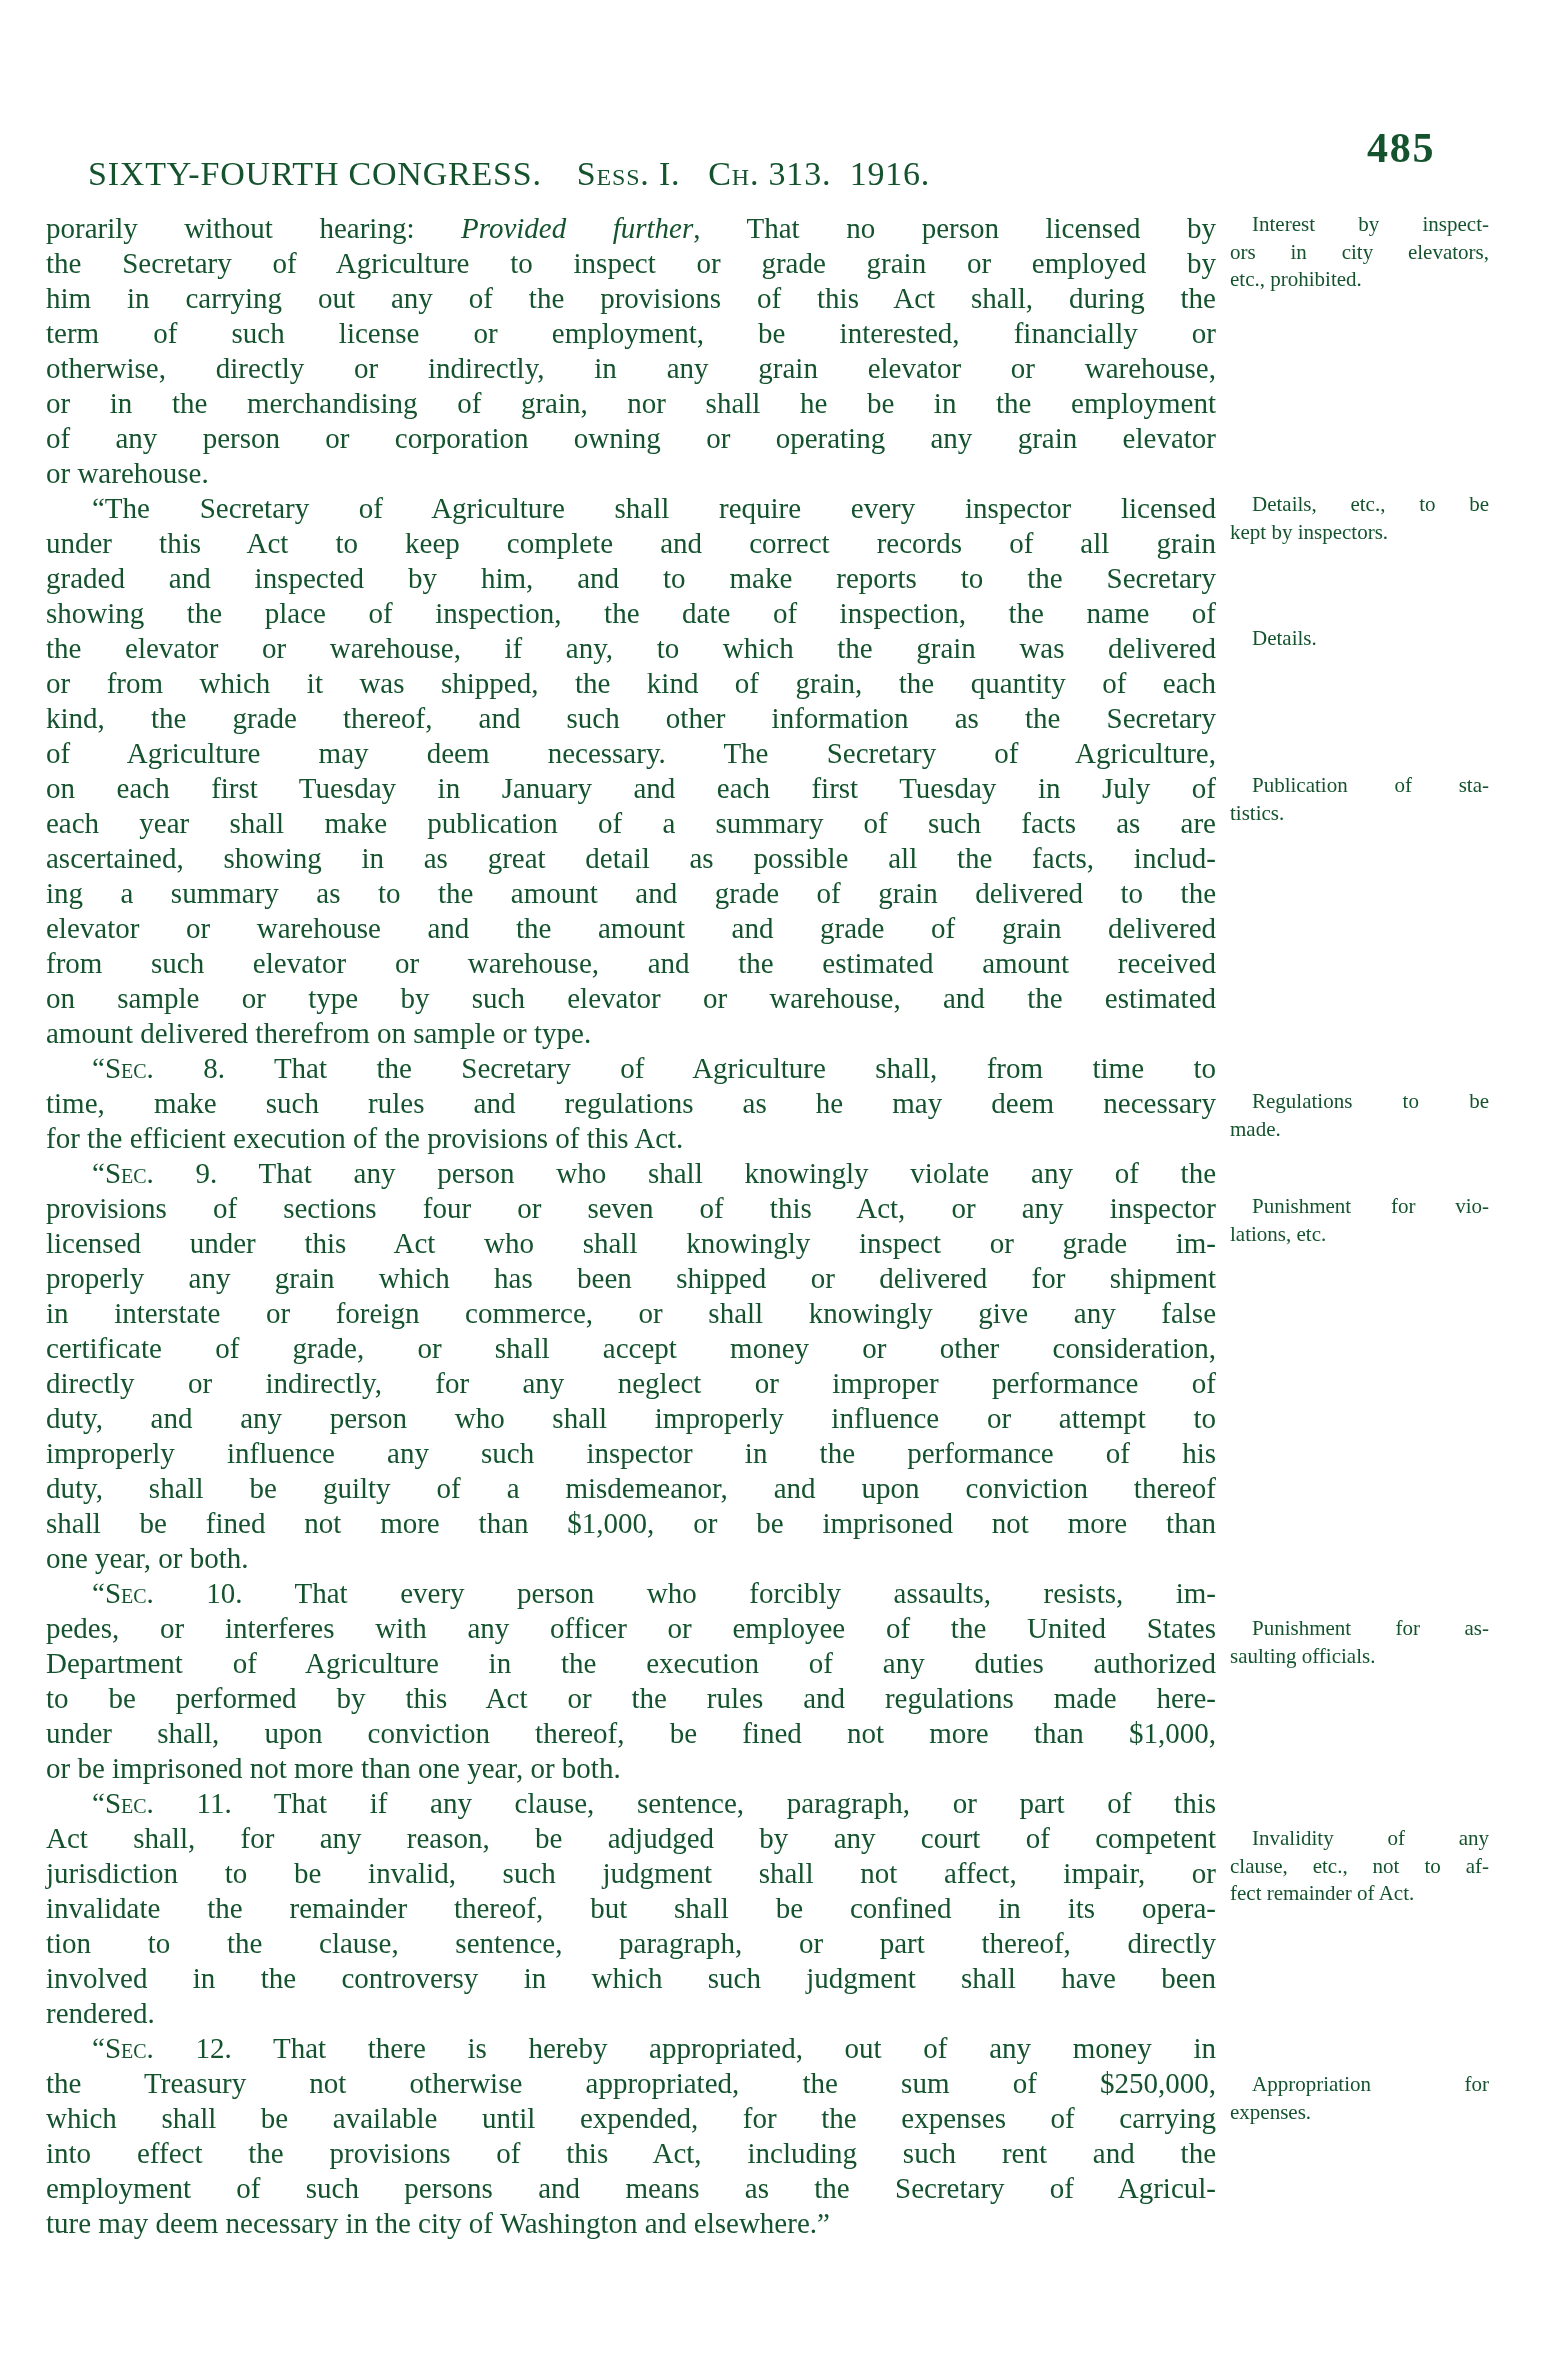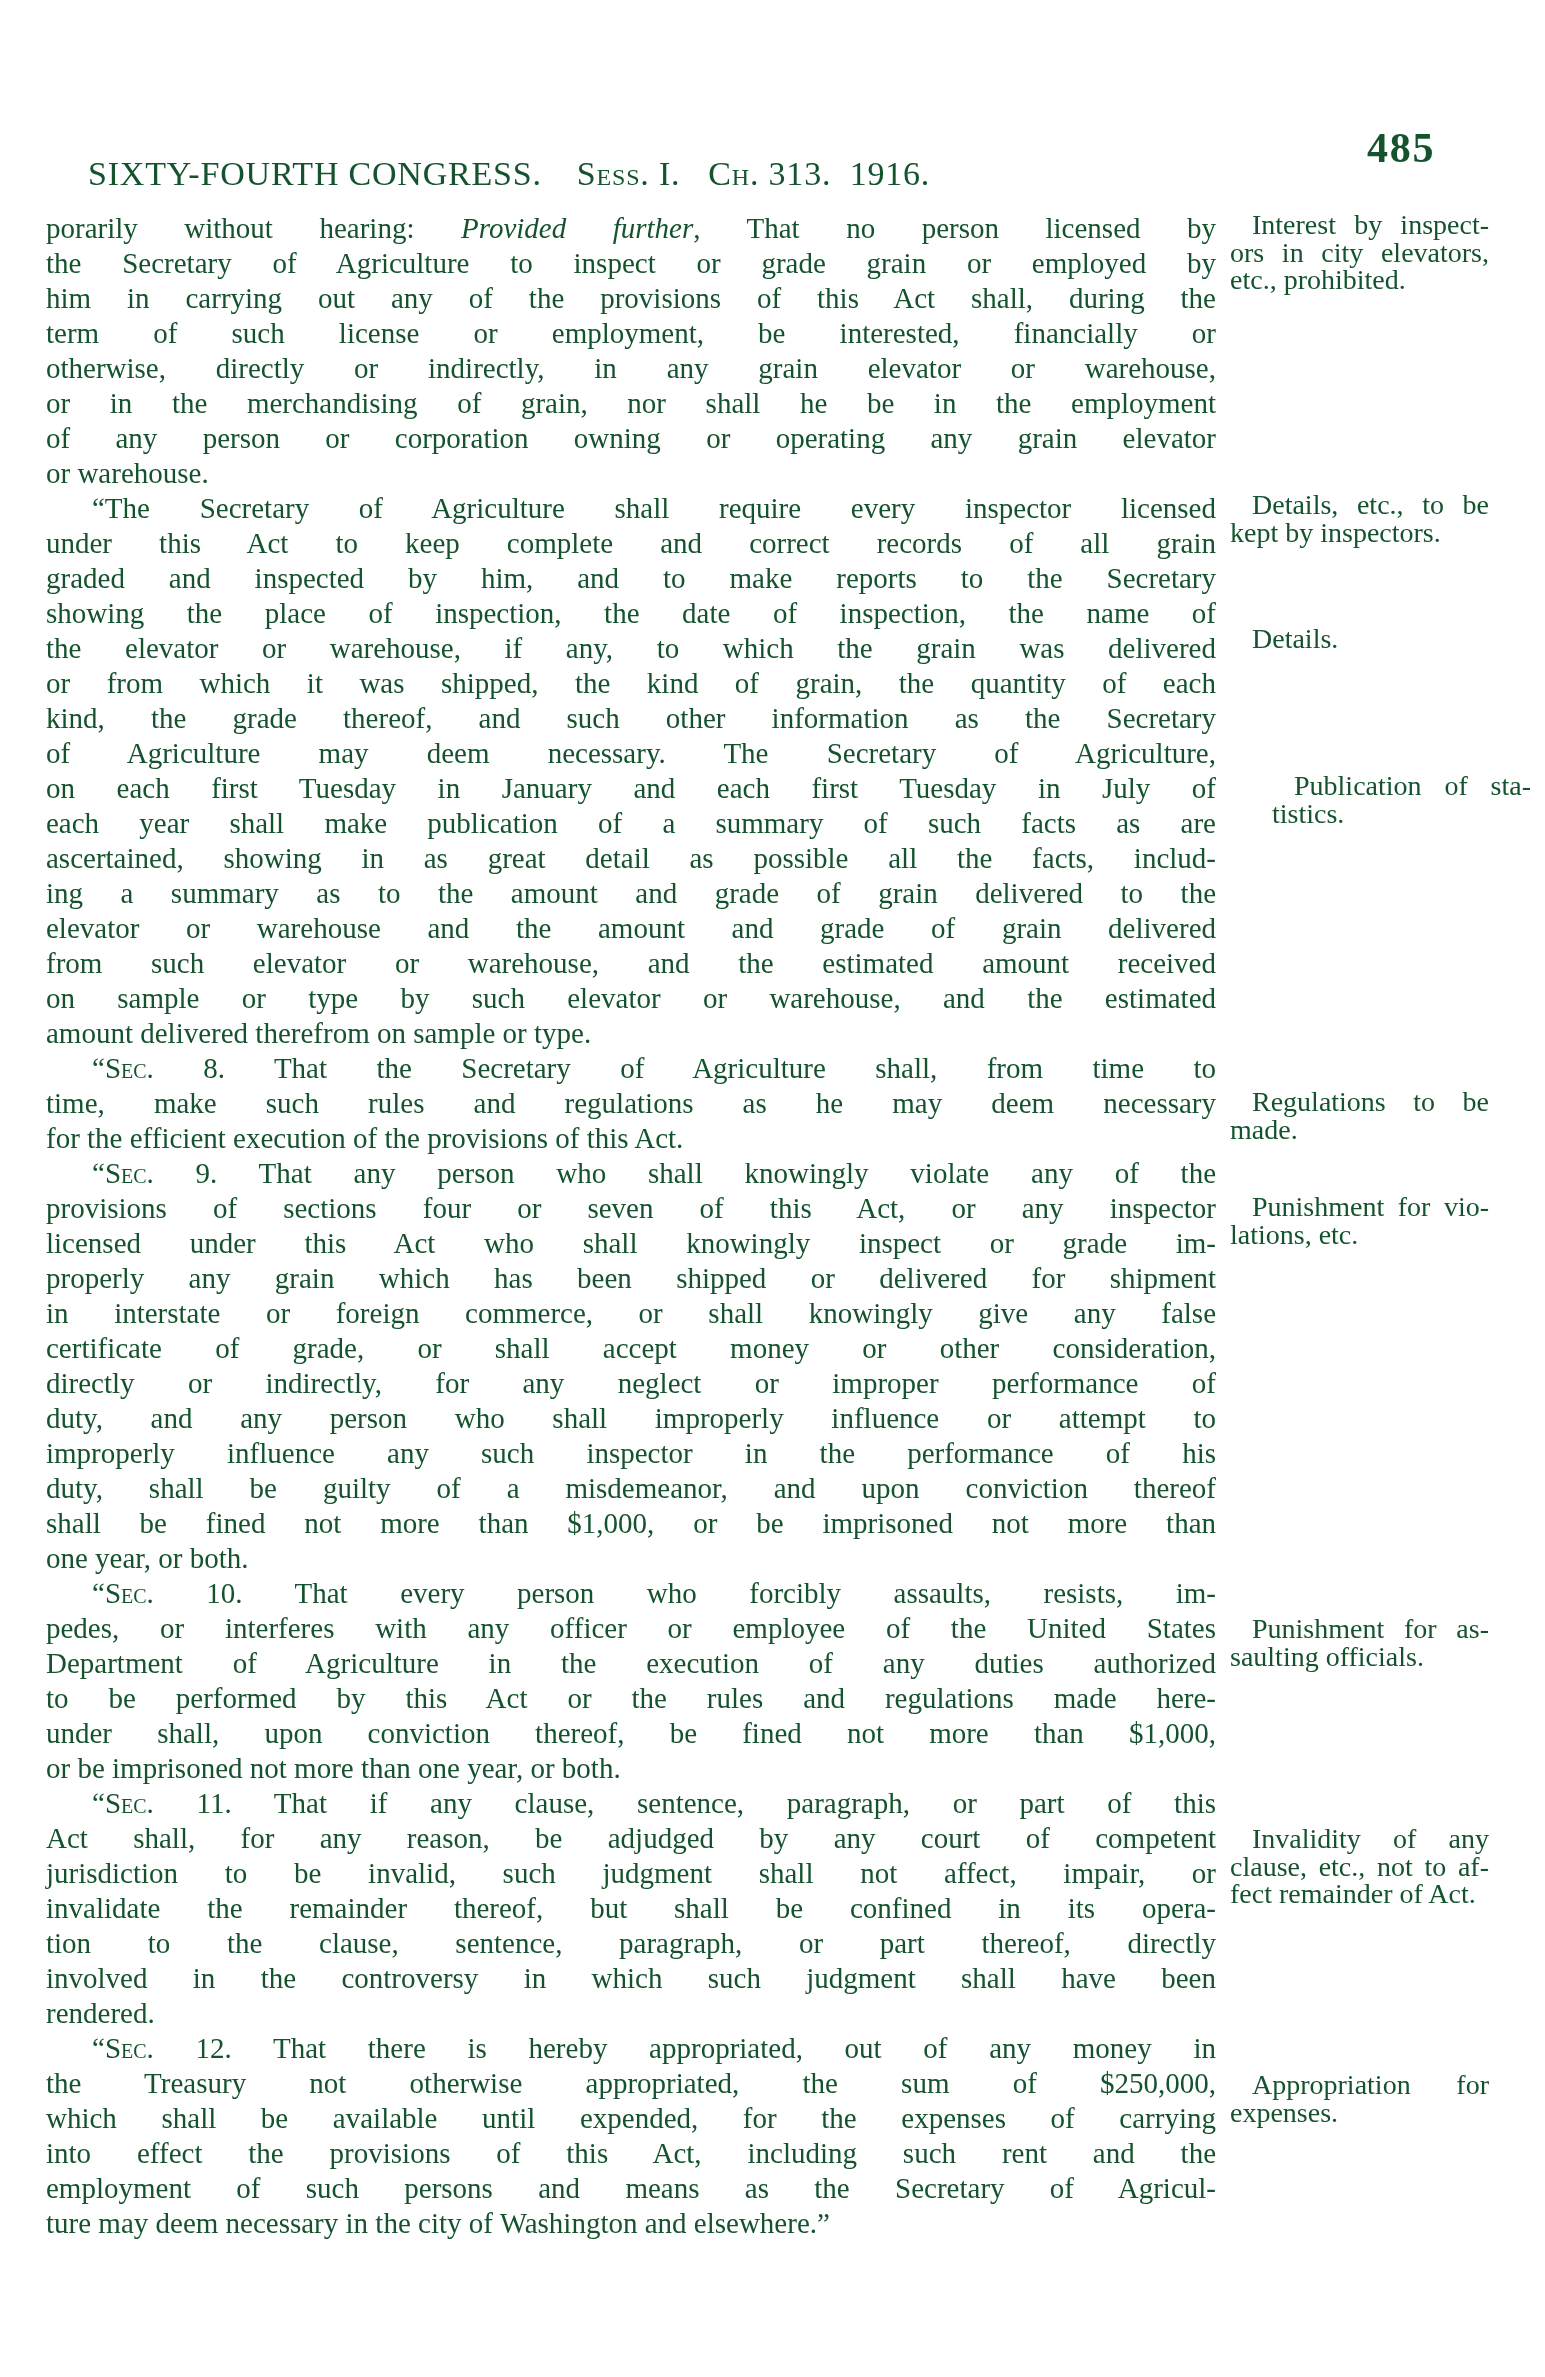--- a/index.html
+++ b/index.html
@@ -31,21 +31,21 @@
     text-align:justify; text-align-last:justify;
   }
   .bl.final { text-align-last:left; }
   .bl.ind { text-indent:46px; }
   .it { font-style:italic; }
   .margin-rail {
     position:absolute; left:1230px; top:0; width:259px; height:2377px;
   }
   .note {
     position:absolute; width:259px;
-    font-size:28px; line-height:27.6px;
+    font-size:21px; line-height:27.6px;
   }
   .nl { text-align:justify; text-align-last:justify; }
   .nl.first { text-indent:22px; }
   .nl.last { text-align-last:left; }
 </style>
 </head>
 <body>
 
 <div class="page">
 
@@ -122,21 +122,21 @@
         <div class="nl">ors in city elevators,</div>
         <div class="nl last">etc., prohibited.</div>
       </div>
       <div class="note" style="top: 491px;">
         <div class="nl first">Details, etc., to be</div>
         <div class="nl last">kept by inspectors.</div>
       </div>
       <div class="note" style="top: 625px;">
         <div class="nl first last">Details.</div>
       </div>
-      <div class="note" style="top: 772px; margin-left: 42px;">
+      <div class="note" style="top: 772px;">
         <div class="nl first">Publication of sta-</div>
         <div class="nl last">tistics.</div>
       </div>
       <div class="note" style="top: 1088px;">
         <div class="nl first">Regulations to be</div>
         <div class="nl last">made.</div>
       </div>
       <div class="note" style="top: 1193px;">
         <div class="nl first">Punishment for vio-</div>
         <div class="nl last">lations, etc.</div>

